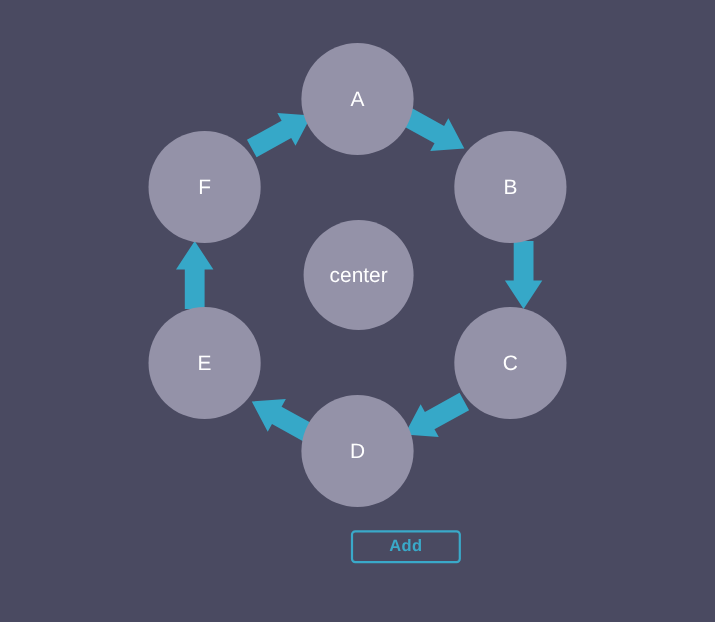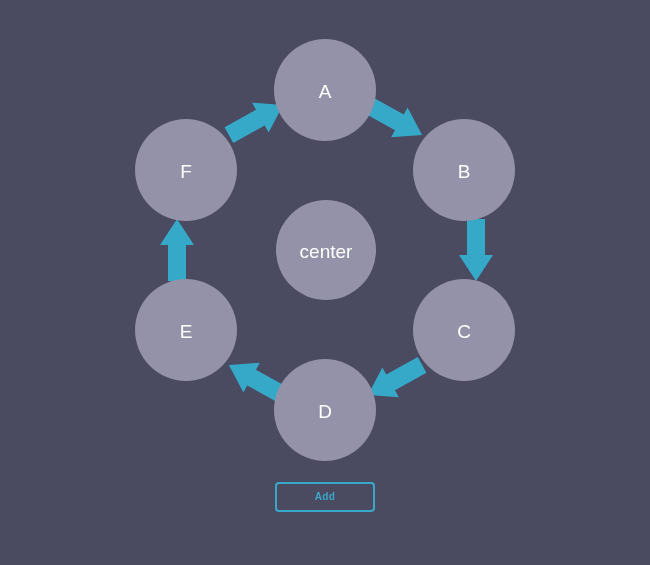--- a/index.html
+++ b/index.html
@@ -46,27 +46,28 @@
     stroke: none;
   }
   #add-button {
     position: absolute;
     box-sizing: border-box;
     background: transparent;
     border: 2px solid #3aa9c9;
     border-radius: 4px;
     color: #3aa9c9;
     font-family: "Liberation Sans", sans-serif;
-    font-size: 10px;
+    font-size: 15px;
     font-weight: bold;
     letter-spacing: 0.4px;
     text-align: center;
     line-height: 26px;
     padding: 0;
     cursor: pointer;
+    margin-left: 44px;
   }
 </style>
 </head>
 <body style="width: 650px; height: 565px; background: rgb(74, 74, 97);">
 
 <div id="stage" style="width: 650px; height: 565px;">
 
   <svg id="graph-svg" viewBox="0 0 650 565" xmlns="http://www.w3.org/2000/svg" style="width: 650px; height: 565px;">
     <g id="edge-layer">
         <polygon points="-31,-9 5,-9 5,-17 31,0 5,17 5,9 -31,9" fill="#36a8c8" class="edge-arrow" transform="translate(256,120) rotate(-29)"></polygon>

